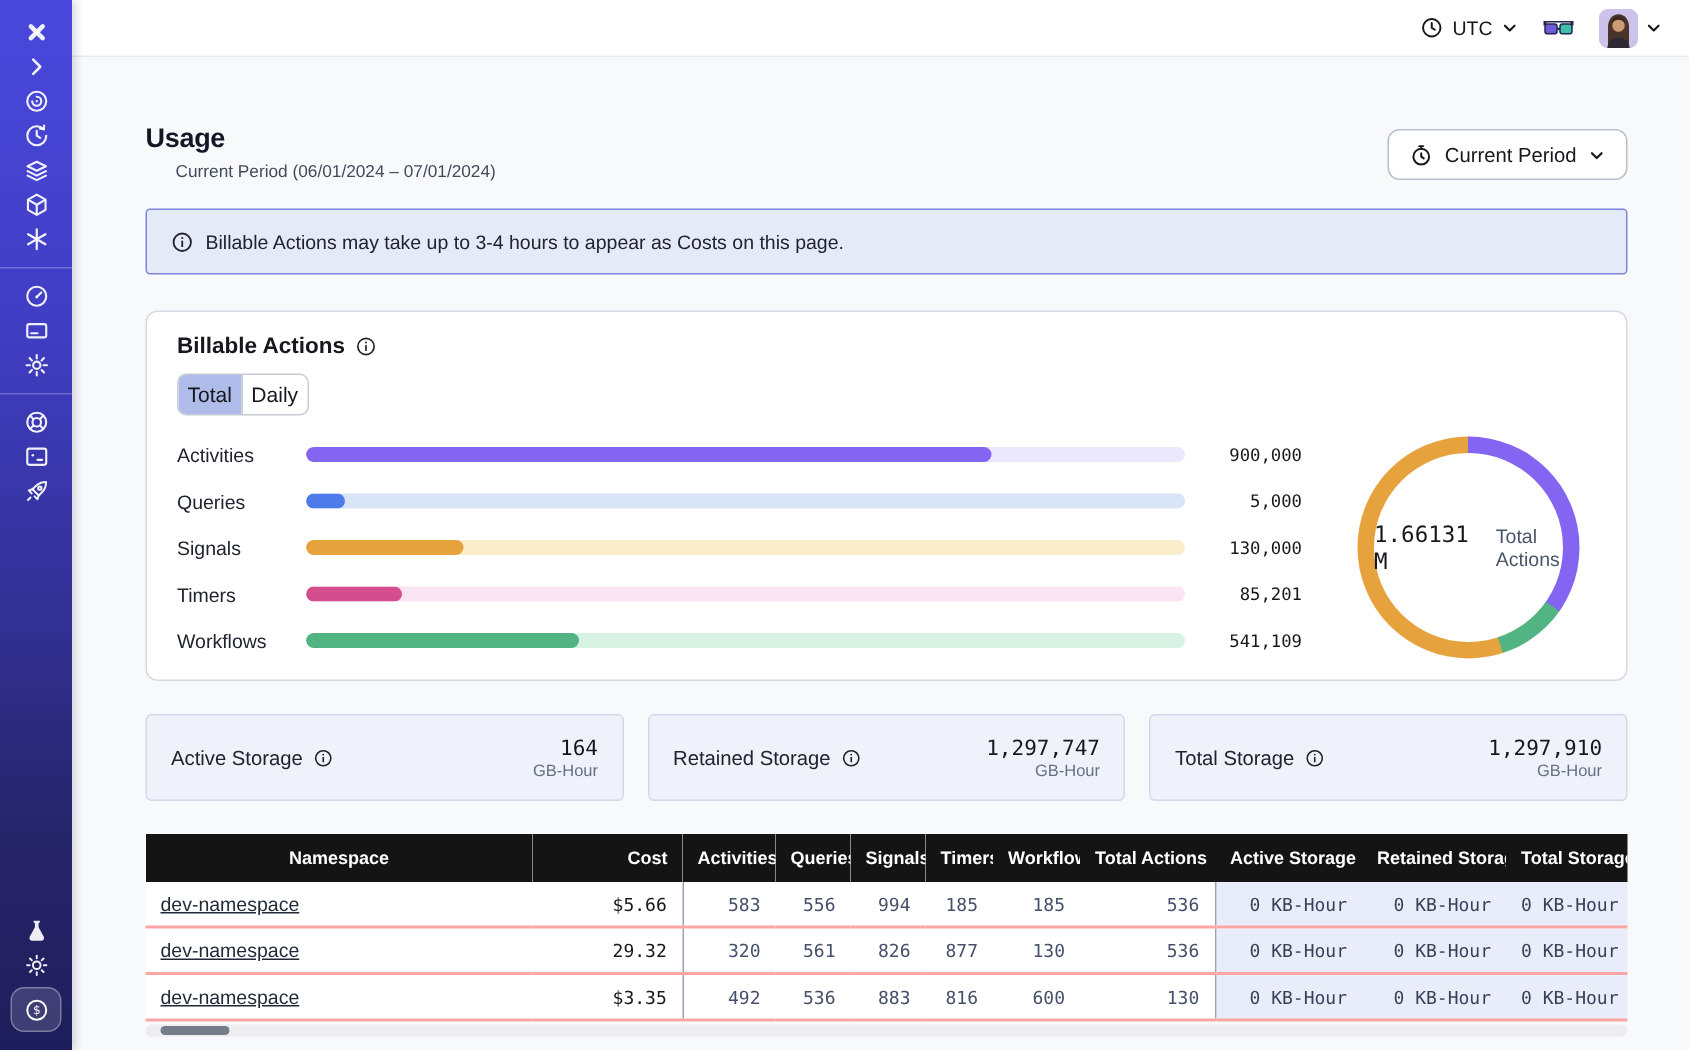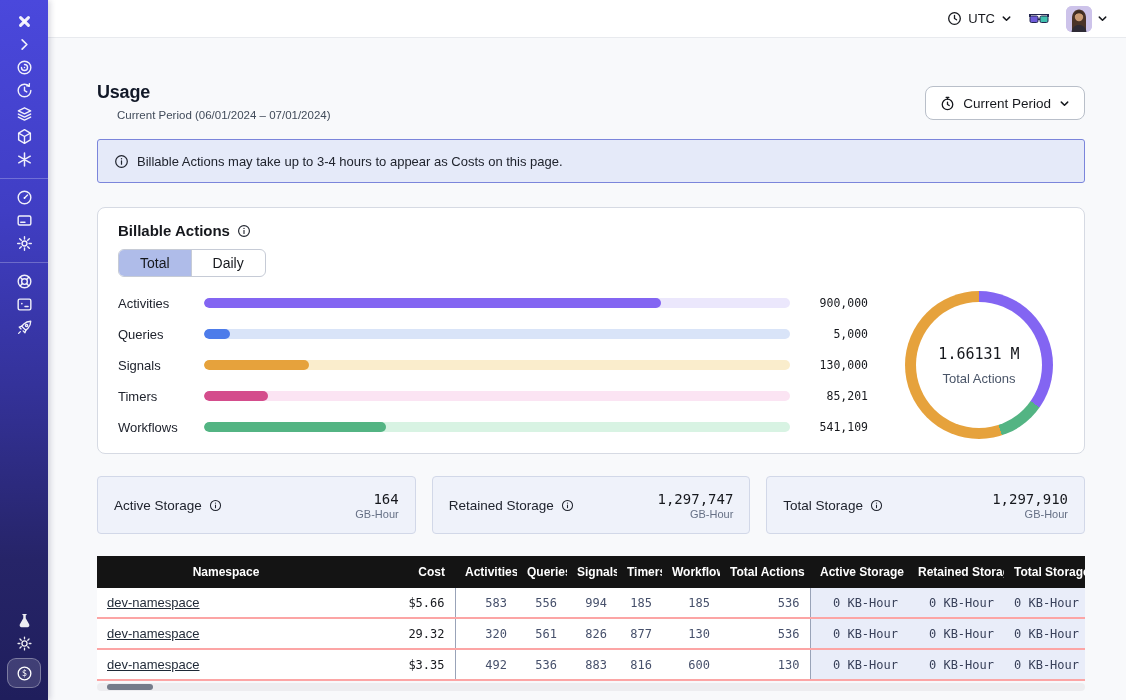--- a/index.html
+++ b/index.html
@@ -41,36 +41,36 @@
   .subtitle { font-size:11.5px; color:#414b5a; margin-top:6px;margin-left:20px; }
   .period-btn { display:flex; align-items:center; gap:8px; background:#fff; border:1px solid #b9bfc9;
     border-radius:8px; height:34px; padding:0 14px; font-size:13.5px; color:#16181d; cursor:pointer; margin-top:4px; }
 
   .banner { margin-top:18px; height:44px; background:#e5eaf9; border:1px solid #7b85db; border-radius:3px;
     display:flex; align-items:center; gap:8px; padding:0 16px; font-size:13px; color:#20242e; }
 
   .card { margin-top:24px; background:#fff; border:1px solid #d6dae3; border-radius:8px; padding:14px 20px 14px; }
   .card-title { display:flex; align-items:center; gap:7px; font-size:15px; font-weight:600; color:#16181d; }
   .tabs { display:inline-flex; border:1px solid #c6cbd6; border-radius:6px; overflow:hidden; margin-top:10px; background:#fff; }
-  .tab { padding:5px 21px; font-size:14px; color:#16181d; cursor:pointer; }
+  .tab { padding:5px 6px; font-size:14px; color:#16181d; cursor:pointer; }
   .tab.active { background:#afbce9; }
   .tab + .tab { border-left:1px solid #c6cbd6; }
 
   .chart-zone { display:flex; align-items:center; margin-top:14px; }
   .bars { flex:1; display:flex; flex-direction:column; gap:16px; padding-right:26px; }
   .bar-row { display:grid; grid-template-columns:72px 1fr 64px; align-items:center; column-gap:14px; }
   .bar-label { font-size:13px; color:#20242e; }
   .bar-track { height:10px; border-radius:5px; position:relative; overflow:hidden; }
   .bar-fill { position:absolute; left:0; top:0; bottom:0; border-radius:5px; }
   .bar-value { font-size:11.5px; text-align:right; color:#16181d; }
 
   .donut-wrap { width:170px; display:flex; justify-content:center; }
   .donut { width:148px; height:148px; border-radius:50%; position:relative; }
   .donut-hole { position:absolute; inset:11px; border-radius:50%; background:#fff; display:flex;
-    flex-direction:column; align-items:center; justify-content:center; gap:8px; }
+    flex-direction:row; align-items:center; justify-content:center; gap:18px; }
   .donut-val { font-size:15px; color:#16181d; }
   .donut-sub { font-size:13px; color:#4a5568; }
 
   .storage-row { display:flex; gap:16px; margin-top:22px; }
   .storage-card { flex:1; background:#eff2fa; border:1px solid #d2d8e8; border-radius:4px; height:58px;
     display:flex; align-items:center; justify-content:space-between; padding:0 16px; }
   .storage-label { display:flex; align-items:center; gap:7px; font-size:13.5px; color:#20242e; }
   .storage-num { text-align:right; }
   .storage-val { font-size:14px; color:#16181d; }
   .storage-unit { font-size:11px; color:#667085; margin-top:1px; }

